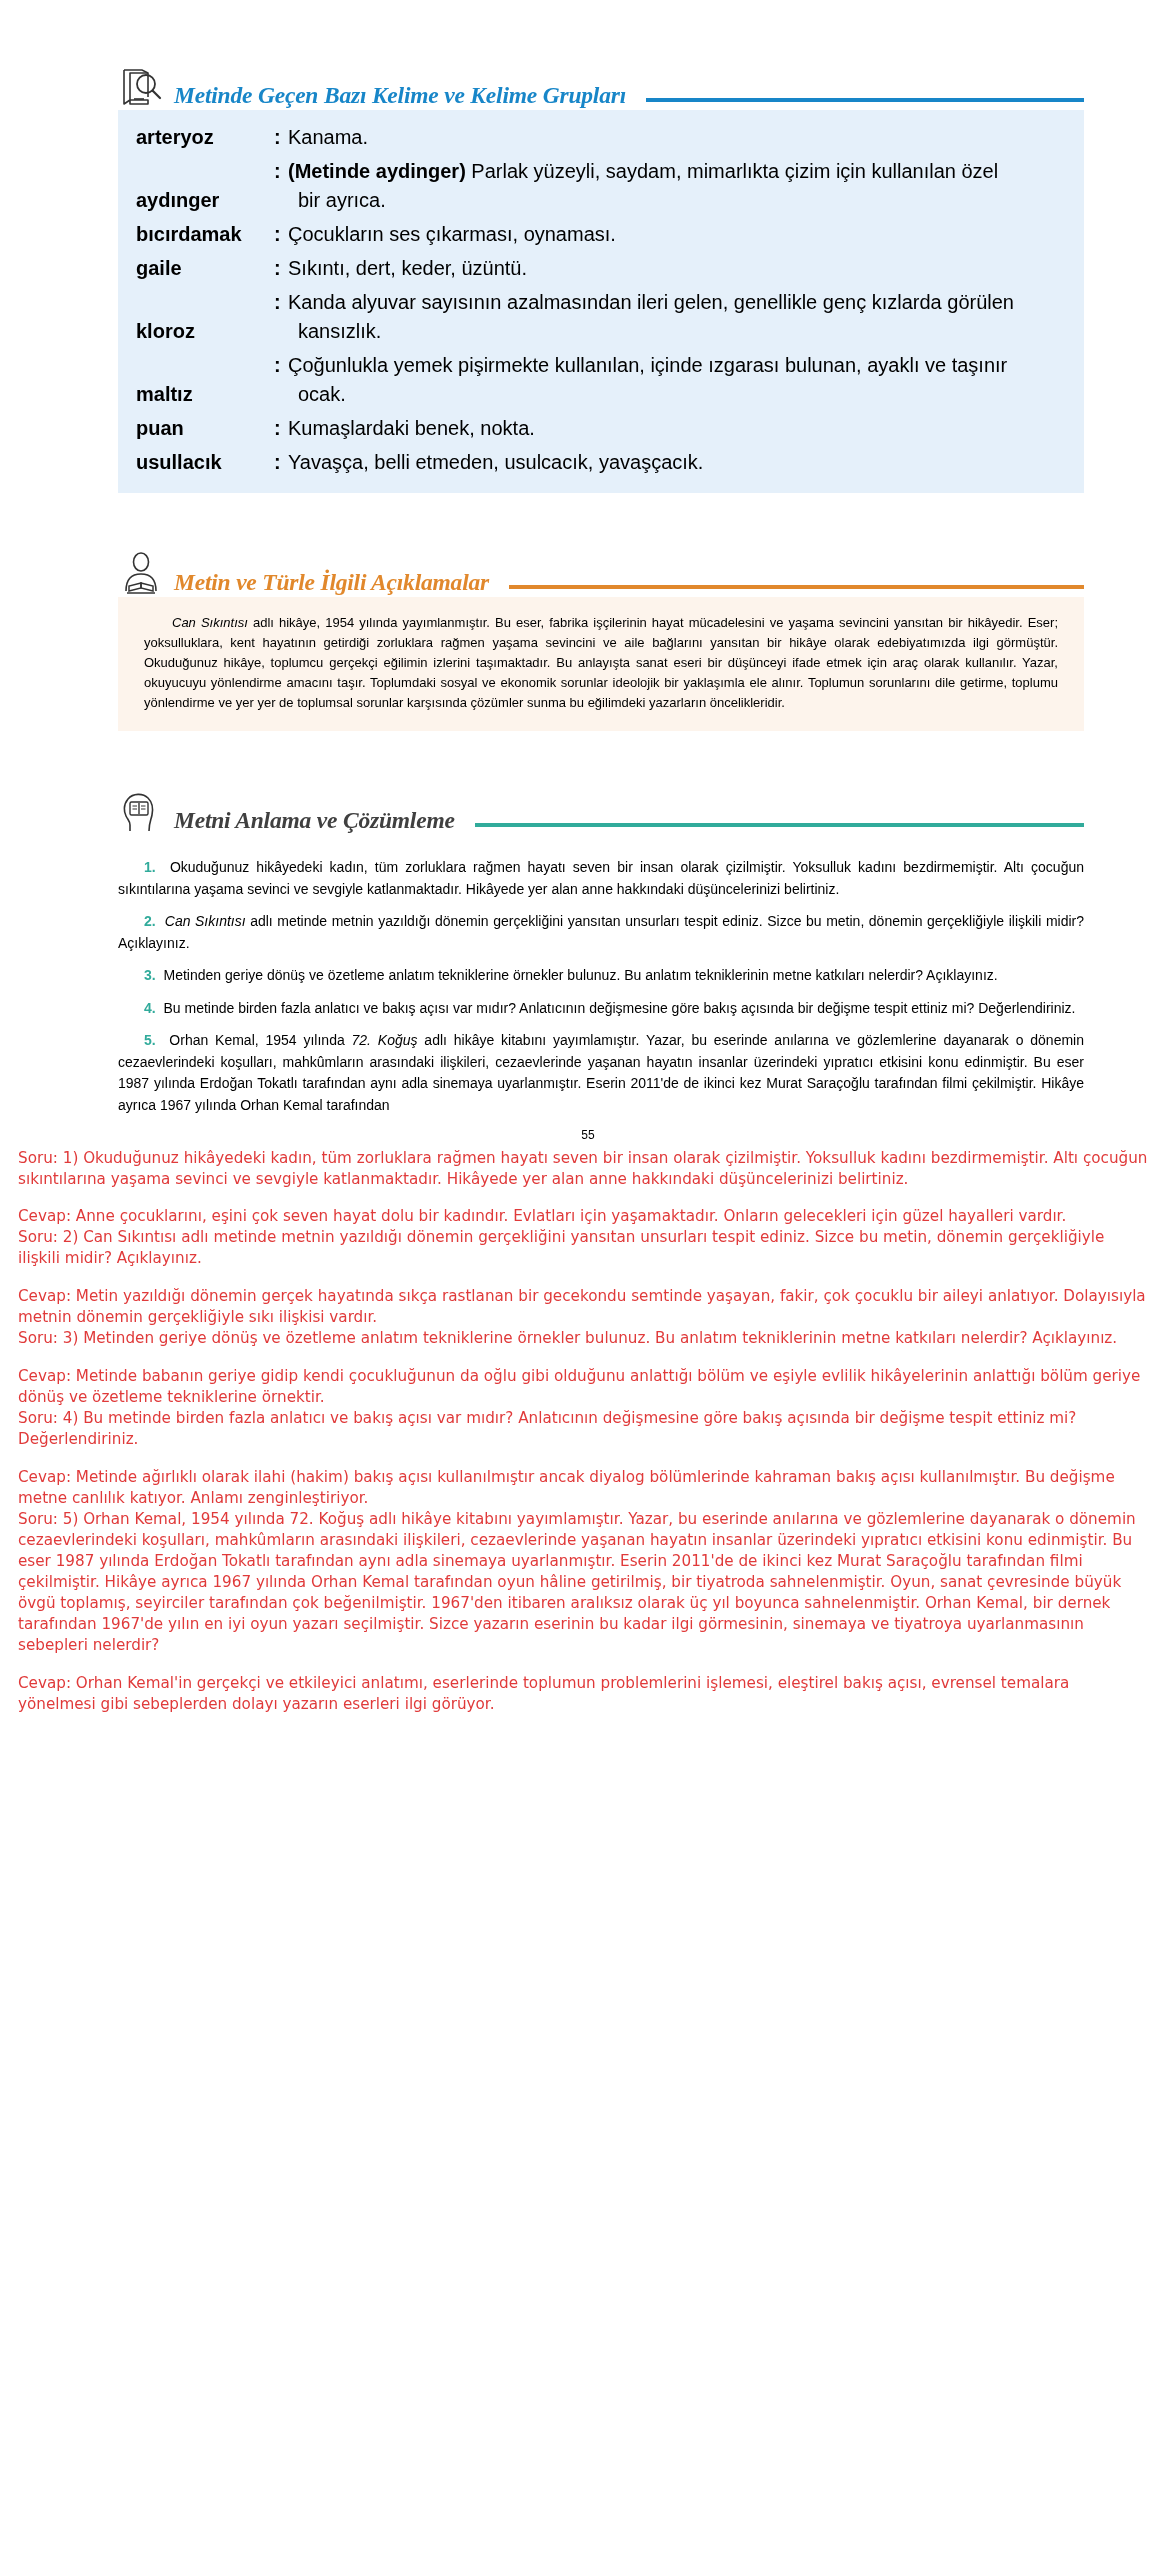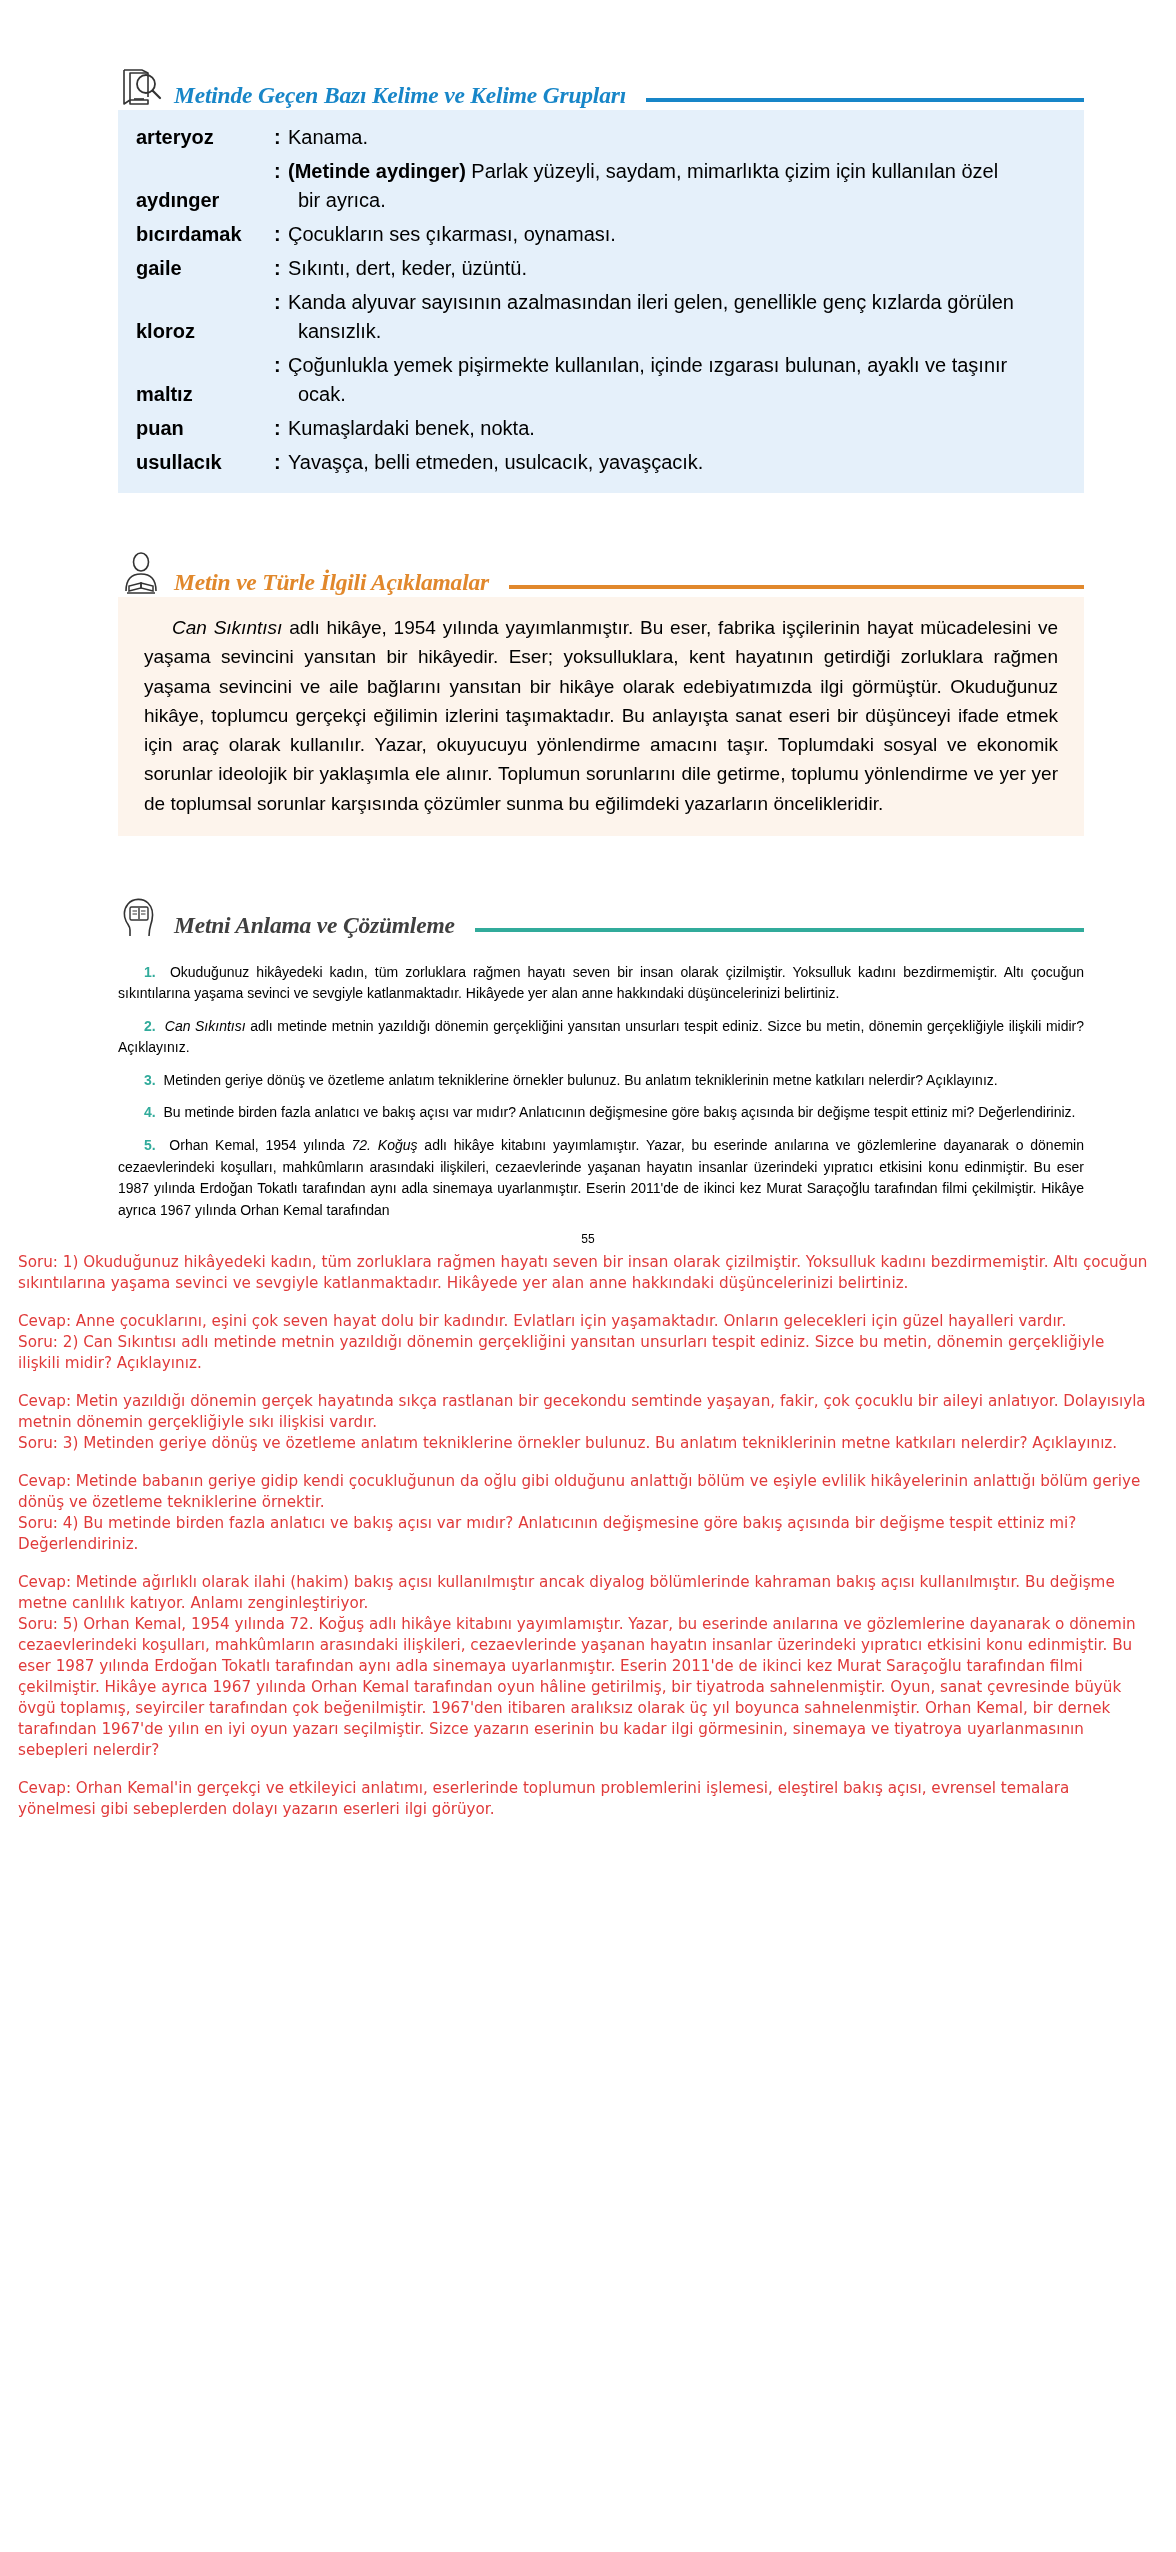--- a/index.html
+++ b/index.html
@@ -97,21 +97,21 @@
   }
 
   
   .expl-box {
     margin: 0 92px 0 118px;
     background: #fdf4ec;
     padding: 16px 26px 18px 26px;
   }
   .expl-box p {
     margin: 0;
-    font-size: 19px;
+    font-size: 13px;
     line-height: 1.54;
     text-align: justify;
     text-indent: 28px;
   }
   .expl-box i { font-style: italic; }
 
   
   .questions {
     margin: 0 92px 0 118px;
   }

